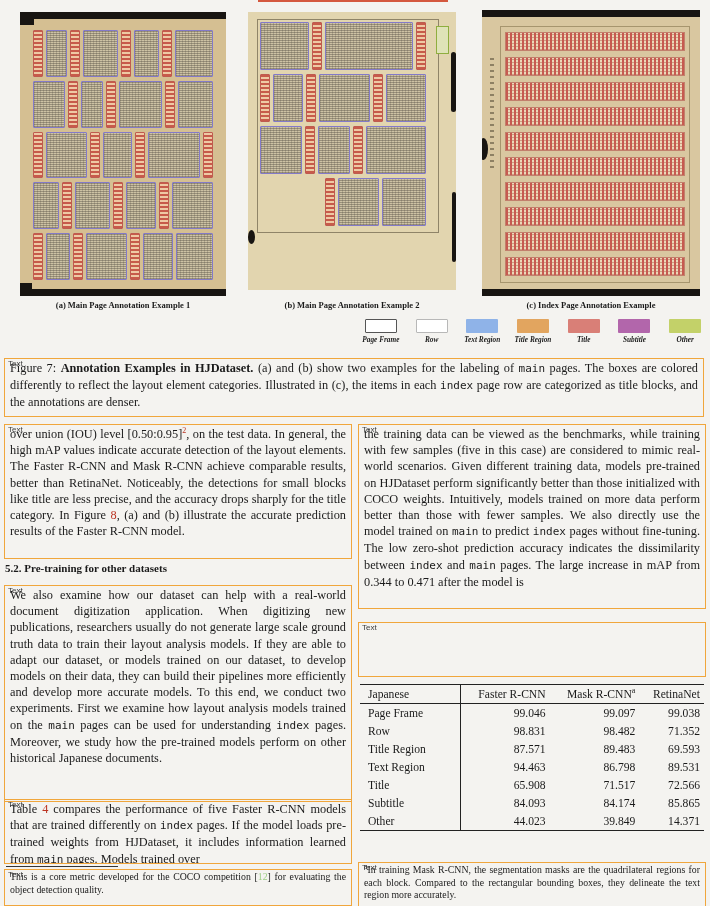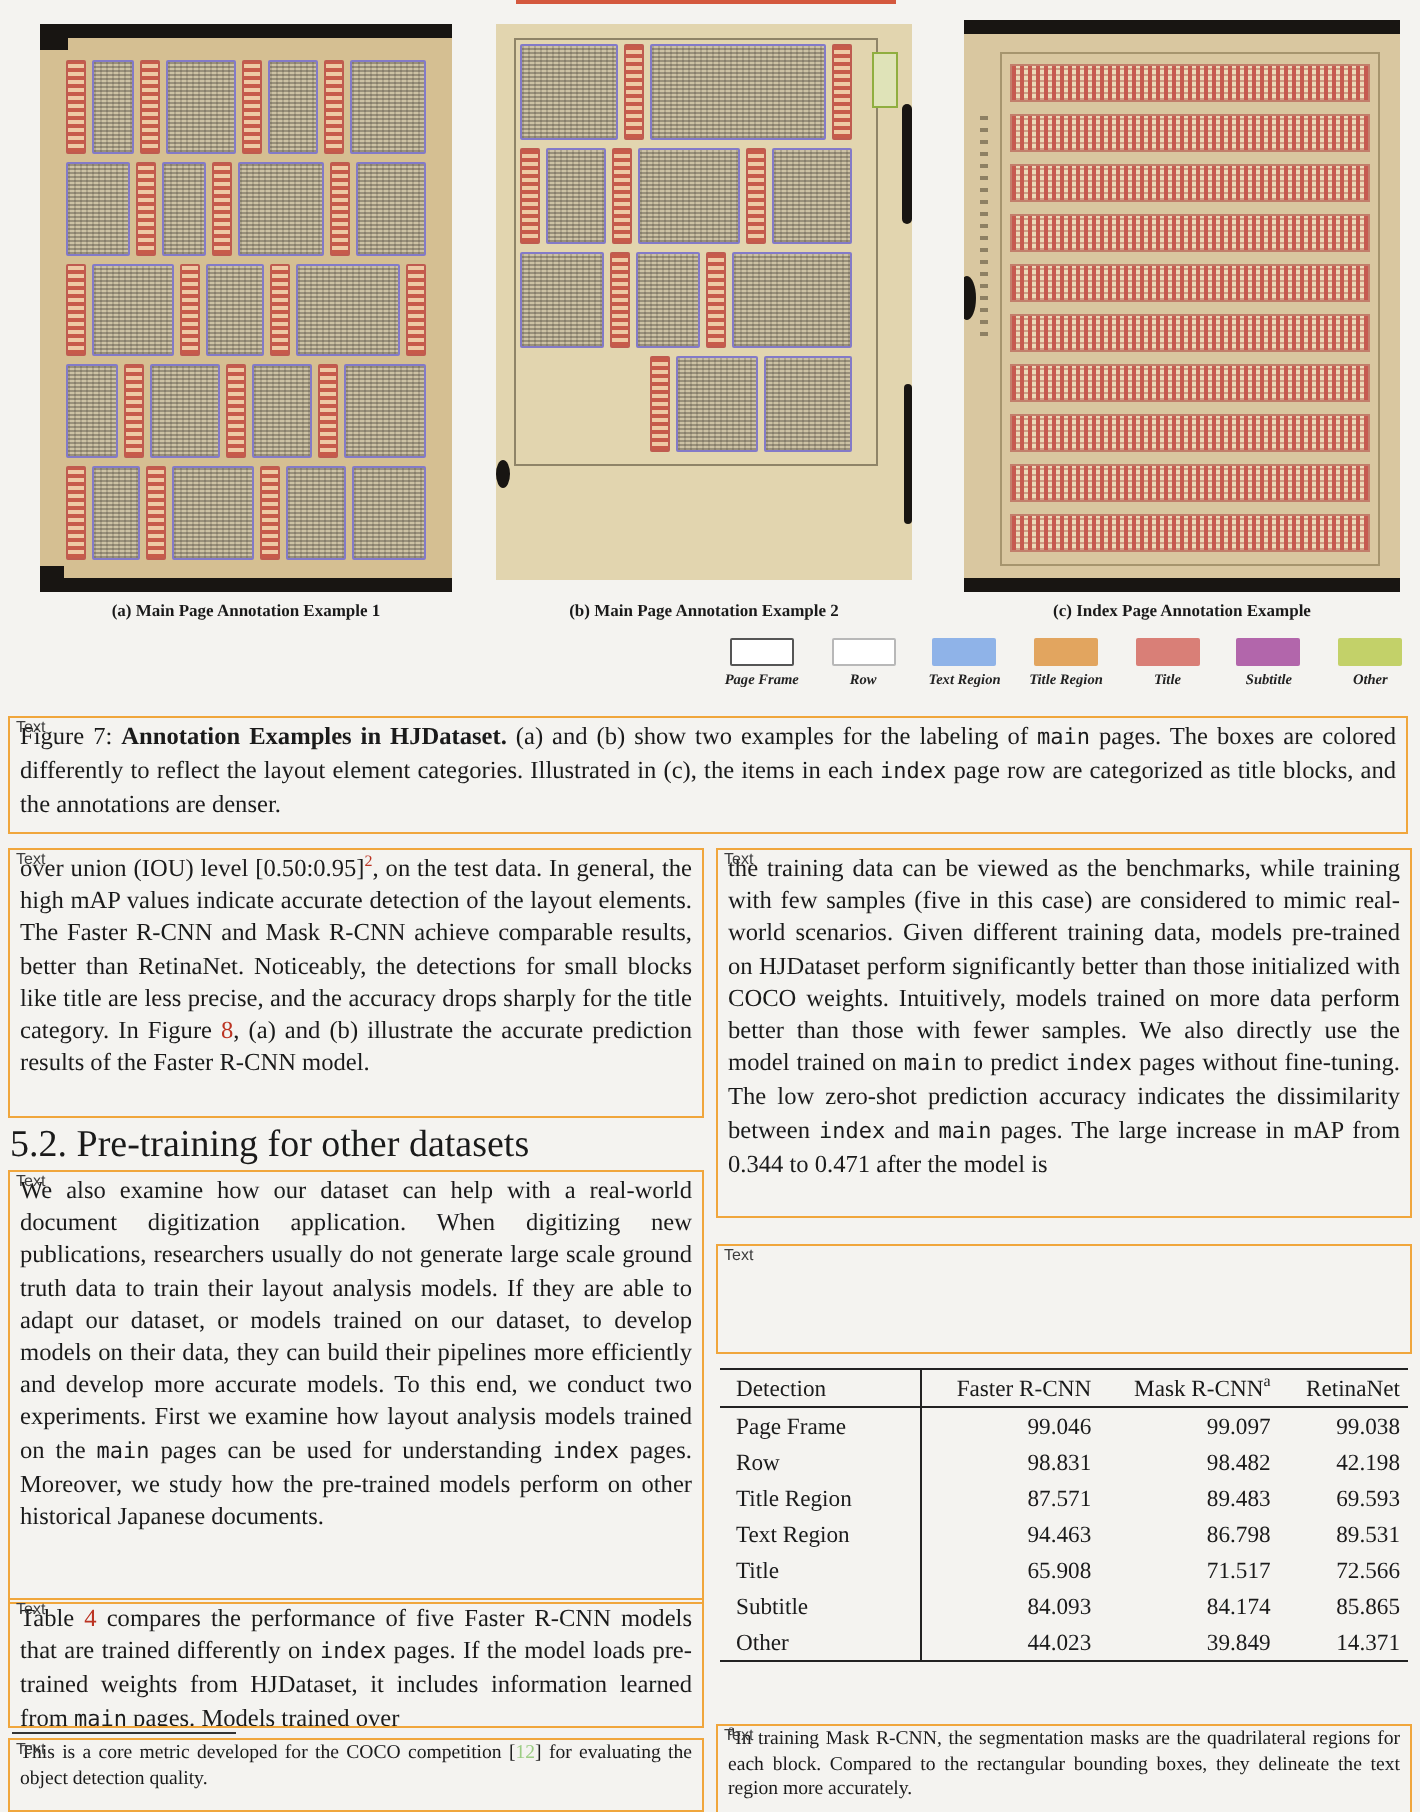--- a/index.html
+++ b/index.html
@@ -31,21 +31,21 @@
   .abox{position:absolute;border:1.6px solid #f0a63c;padding:1px 5px 2px 5px;overflow:hidden;}
   .tag{position:absolute;top:0;left:3px;font-family:"Liberation Sans",sans-serif;
        font-size:8px;color:#3c3c3c;line-height:10px;background:transparent;z-index:2;}
   .body-text{margin:0;font-size:12.3px;line-height:16.2px;text-align:justify;}
   .small-text{margin:0;font-size:9.8px;line-height:12.6px;text-align:justify;}
   .mono{font-family:"DejaVu Sans Mono",monospace;font-size:11px;}
   .b{font-weight:bold;}
   .ref-red{color:#bb3322;}
   .cite-green{color:#9ccd84;}
   sup{font-size:8px;line-height:0;}
-  .heading{position:absolute;font-size:19px;font-weight:normal;margin:0;}
+  .heading{position:absolute;font-size:11px;font-weight:bold;margin:0;}
   .fnline{position:absolute;width:112px;border-top:1.2px solid #333;}
   
   .t3{position:absolute;left:360px;top:684px;width:344px;border-collapse:collapse;
       font-size:11.6px;border-top:1.4px solid #222;border-bottom:1.5px solid #222;}
   .t3 th,.t3 td{font-weight:normal;padding:2.5px 4px;text-align:right;white-space:nowrap;}
   .t3 th:first-child,.t3 td:first-child{text-align:left;border-right:1px solid #222;padding-left:8px;width:88px;}
   .t3 thead th{border-bottom:1px solid #222;}
   .t3 .map-row td{border-top:1px solid #222;}
   .topline{position:absolute;left:258px;top:0;width:190px;height:2px;background:#d4583e;}
   .edge{position:absolute;background:#181512;}
@@ -238,38 +238,38 @@
     <p class="body-text"><span>the training data can be viewed as the benchmarks, while training with few samples (five in this case) are considered to mimic real-world scenarios. Given different training data, models pre-trained on HJDataset perform significantly better than those initialized with COCO weights. Intuitively, models trained on more data perform better than those with fewer samples. We also directly use the model trained on </span><span class="mono">main</span><span> to predict </span><span class="mono">index</span><span> pages without fine-tuning. The low zero-shot prediction accuracy indicates the dissimilarity between </span><span class="mono">index</span><span> and </span><span class="mono">main</span><span> pages. The large increase in mAP from 0.344 to 0.471 after the model is</span></p>
   </div>
 
   <div class="abox" style="left:358px;top:622px;width:336px;height:50px;">
     <span class="tag">Text</span>
   </div>
 
   <table class="t3">
     <thead>
       <tr>
-        <th>Detection</th>
+        <th>Japanese</th>
         <th>Faster R-CNN</th>
         <th><span>Mask R-CNN</span><sup>a</sup></th>
         <th>RetinaNet</th>
       </tr>
     </thead>
     <tbody>
       <tr>
         <td>Page Frame</td>
           <td>99.046</td>
           <td>99.097</td>
           <td>99.038</td>
       </tr>
       <tr>
         <td>Row</td>
           <td>98.831</td>
           <td>98.482</td>
-          <td>42.198</td>
+          <td>71.352</td>
       </tr>
       <tr>
         <td>Title Region</td>
           <td>87.571</td>
           <td>89.483</td>
           <td>69.593</td>
       </tr>
       <tr>
         <td>Text Region</td>
           <td>94.463</td>

